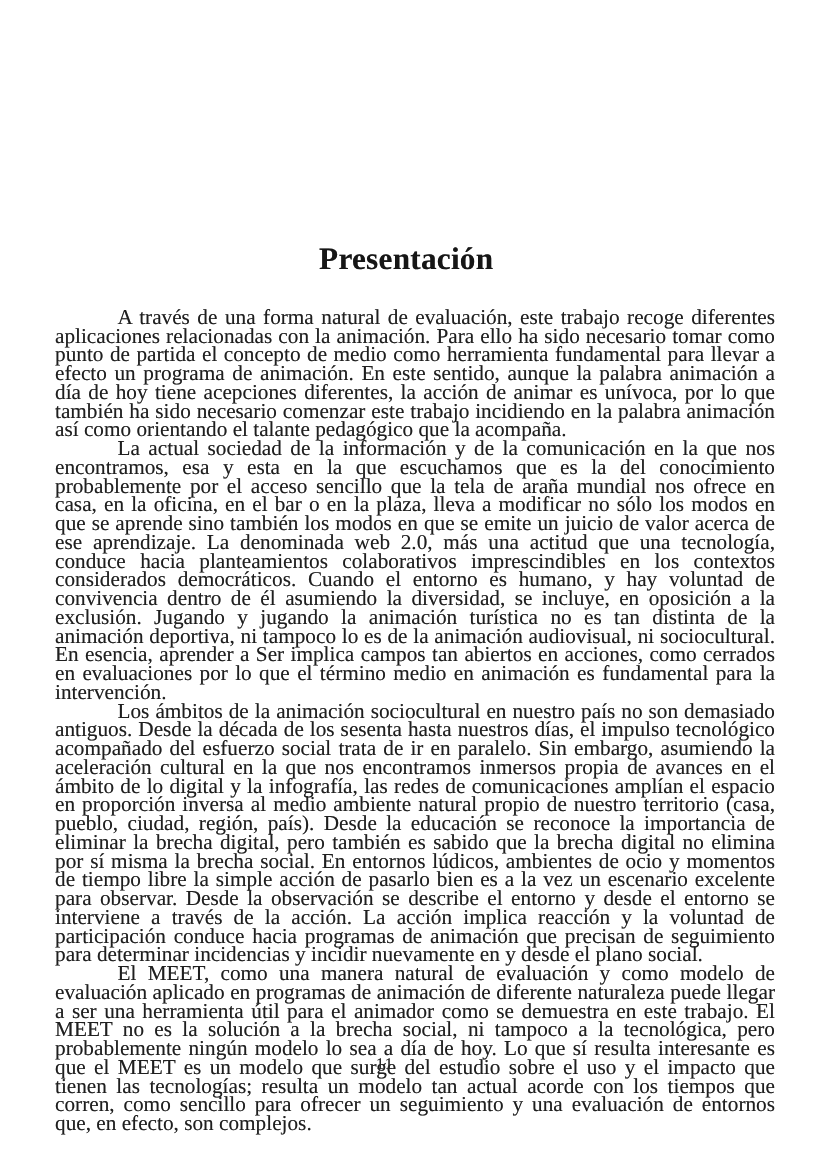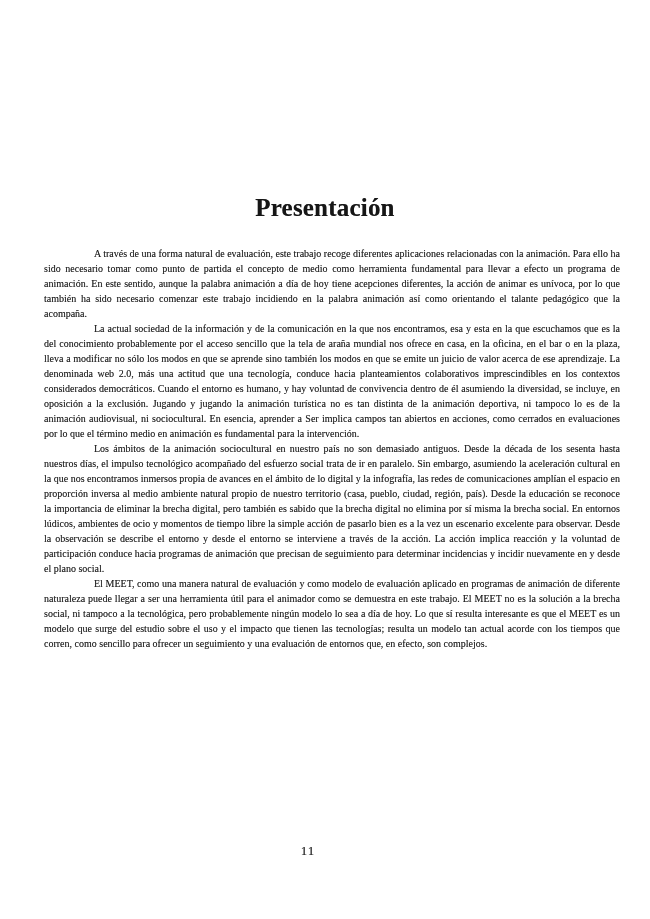--- a/index.html
+++ b/index.html
@@ -27,21 +27,21 @@
     font-weight: bold;
     letter-spacing: 0.2px;
     color: #161616;
     text-shadow: 0 0 0.5px rgba(20,20,20,0.55);
   }
   .body-text {
     position: absolute;
     top: 246px;
     left: 44px;
     width: 576px;
-    font-size: 10px;
+    font-size: 17px;
     line-height: 15px;
     text-align: justify;
     color: #1f1f1f;
     text-shadow: 0 0 0.45px rgba(30,30,30,0.5);
   }
   .body-text p {
     margin: 0;
     padding: 0;
     text-indent: 50px;
   }

